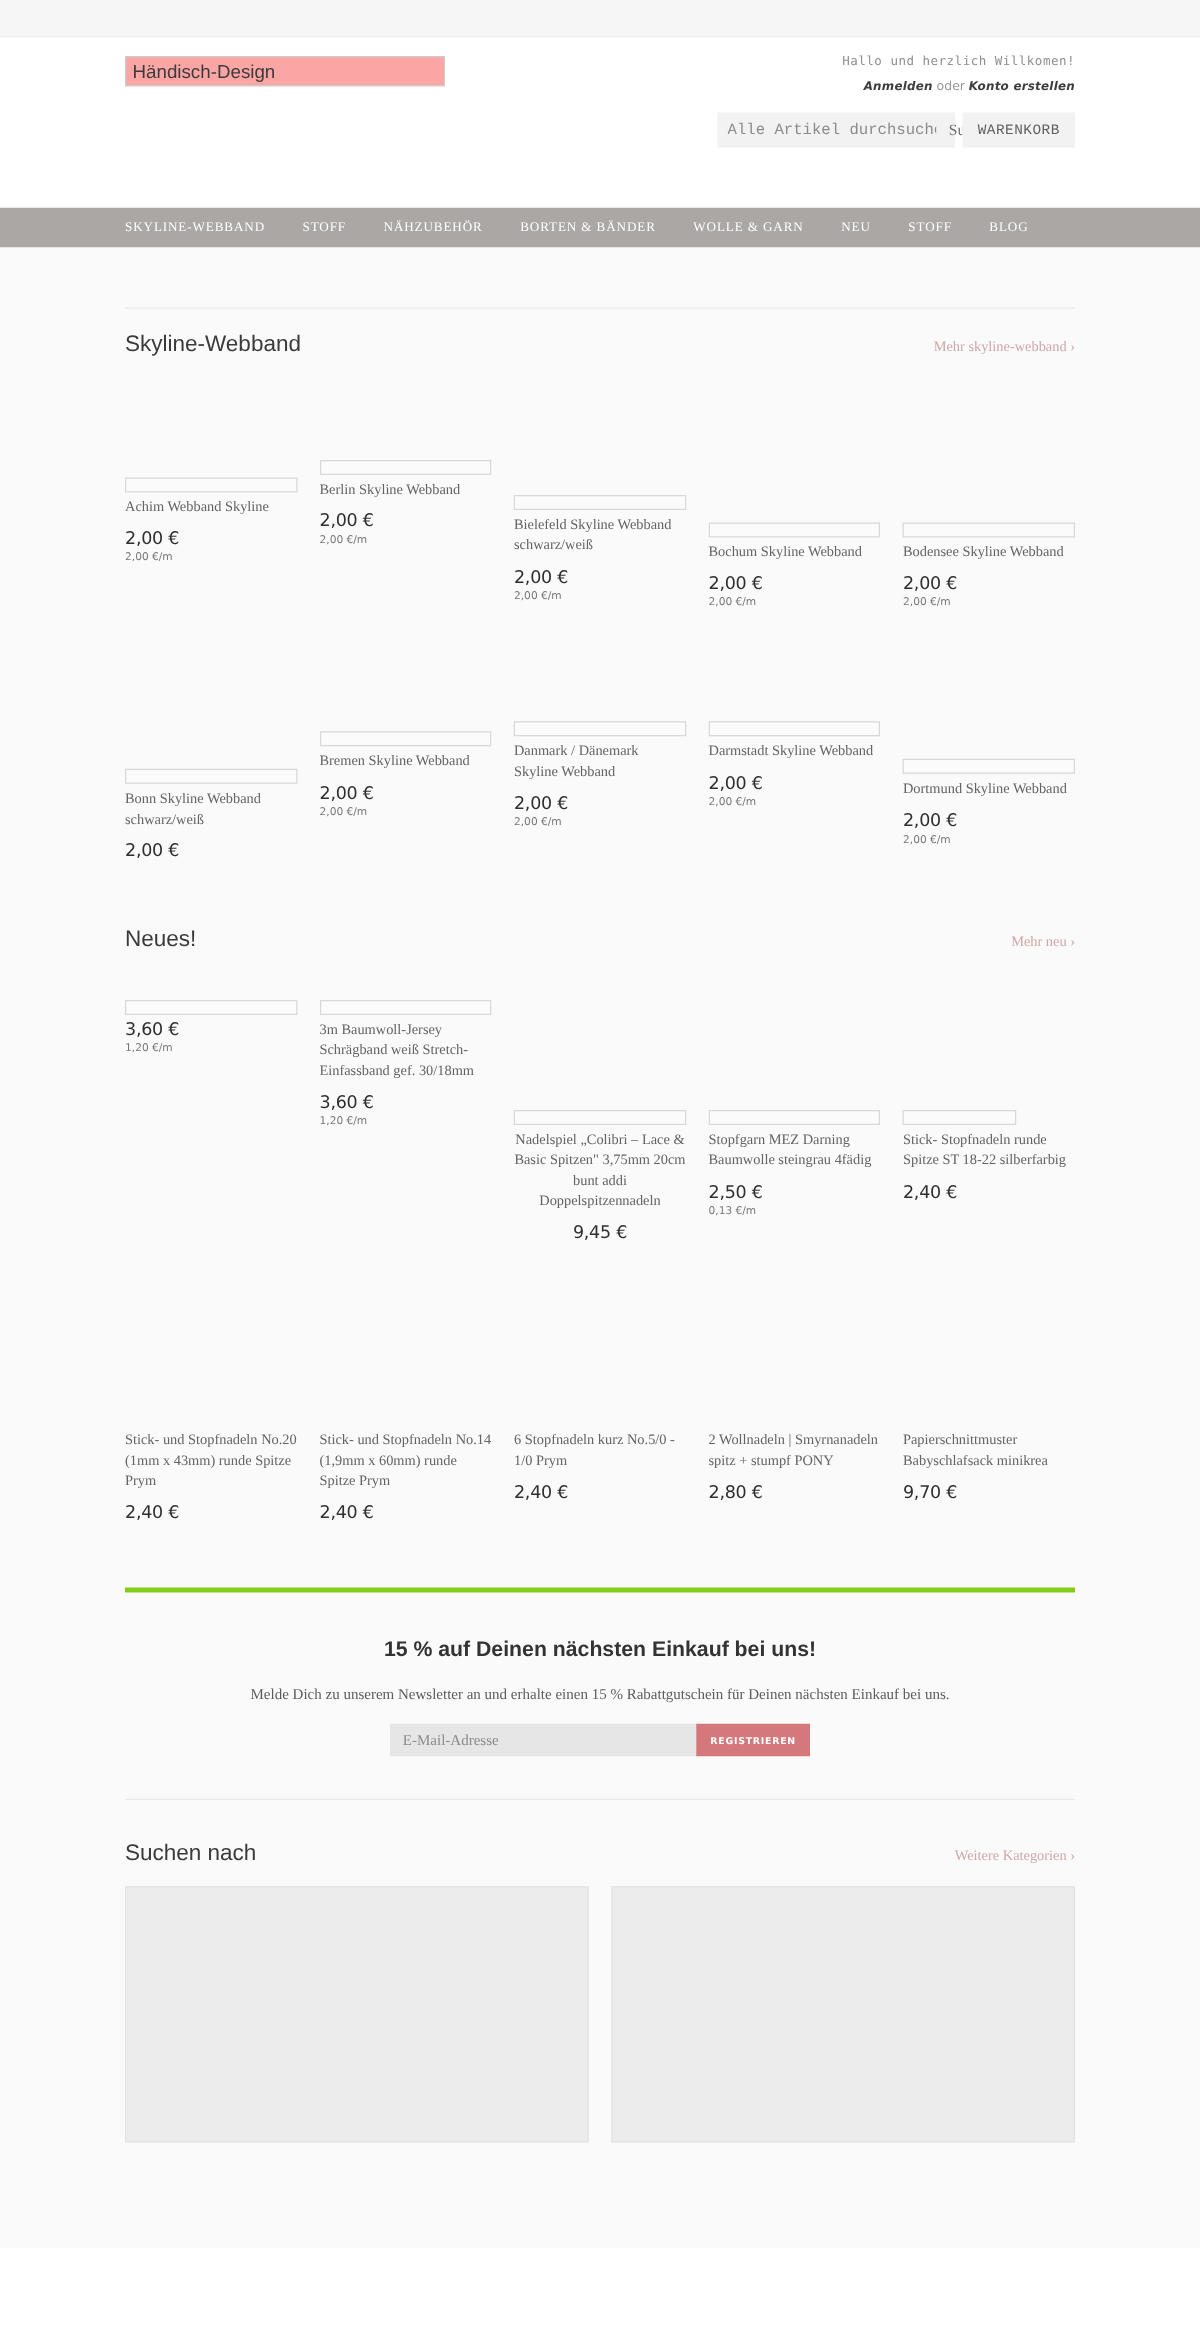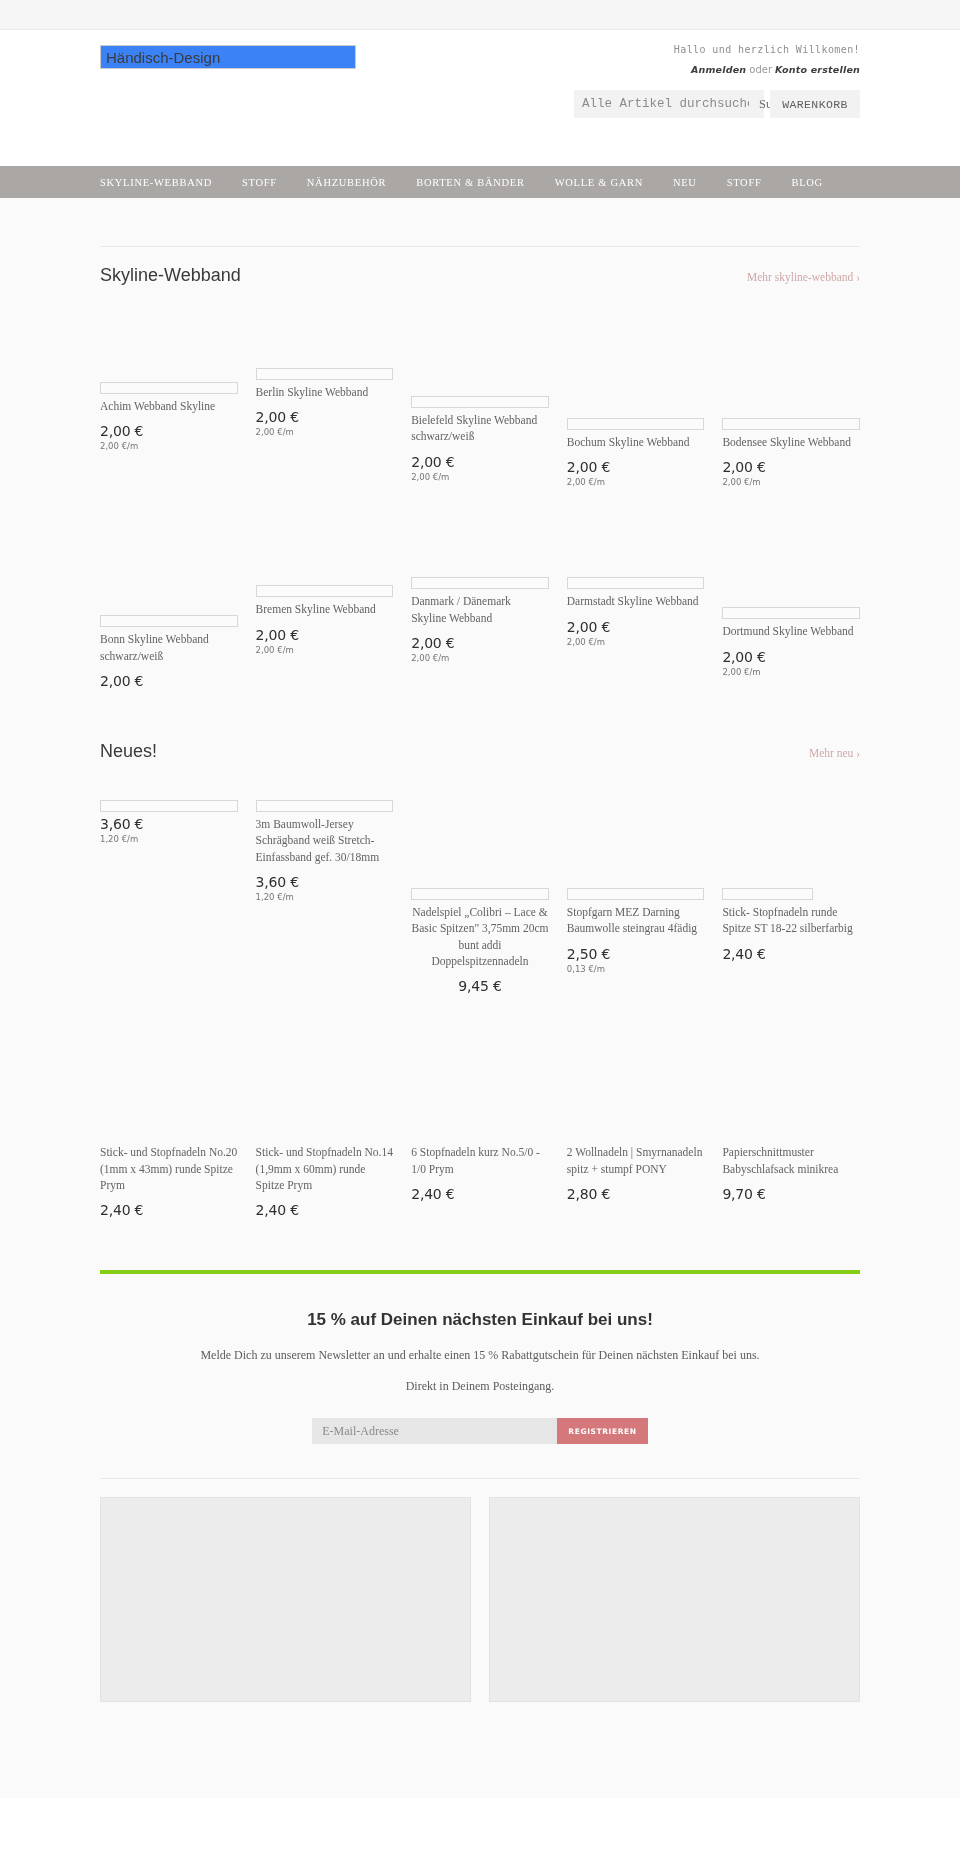--- a/index.html
+++ b/index.html
@@ -37,21 +37,21 @@
     position: relative;
     height: 136px;
   }
   .logo-box {
     position: absolute;
     left: 0;
     top: 15px;
     width: 256px;
     height: 24px;
     border: 1px solid #cccccc;
-    background: #3b82f6;
+    background: #fca5a5;
     display: flex;
     align-items: center;
     padding: 0 5px;
   }
   .logo-text {
     font-family: "Liberation Sans", sans-serif;
     font-size: 15px;
     color: #3b3b3b;
     letter-spacing: 0px;
     white-space: nowrap;
@@ -530,28 +530,31 @@
           <div class="card-title">Papierschnittmuster Babyschlafsack minikrea</div>
           <div class="card-price">9,70 €</div>
           <div class="card-unit"></div>
         </a>
       </div>
     </div>
 
     <div class="newsletter">
       <h3 class="nl-title">15 % auf Deinen nächsten Einkauf bei uns!</h3>
       <p class="nl-sub">Melde Dich zu unserem Newsletter an und erhalte einen 15 % Rabattgutschein für Deinen nächsten Einkauf bei uns.</p>
-      <p class="nl-sub2">Direkt in Deinem Posteingang.</p>
       <div class="nl-form">
         <input class="nl-input" type="email" placeholder="E-Mail-Adresse" style="">
         <button class="nl-submit">REGISTRIEREN</button>
       </div>
     </div>
 
     <div class="cat-section">
+      <div class="cat-head">
+        <h2 class="section-title">Suchen nach</h2>
+        <a class="section-more" href="#">Weitere Kategorien ›</a>
+      </div>
       <div class="cat-grid">
         <a class="cat-tile" href="#"></a>
         <a class="cat-tile" href="#"></a>
       </div>
     </div>
 
   </div>
 </div>
 
 </body></html>

